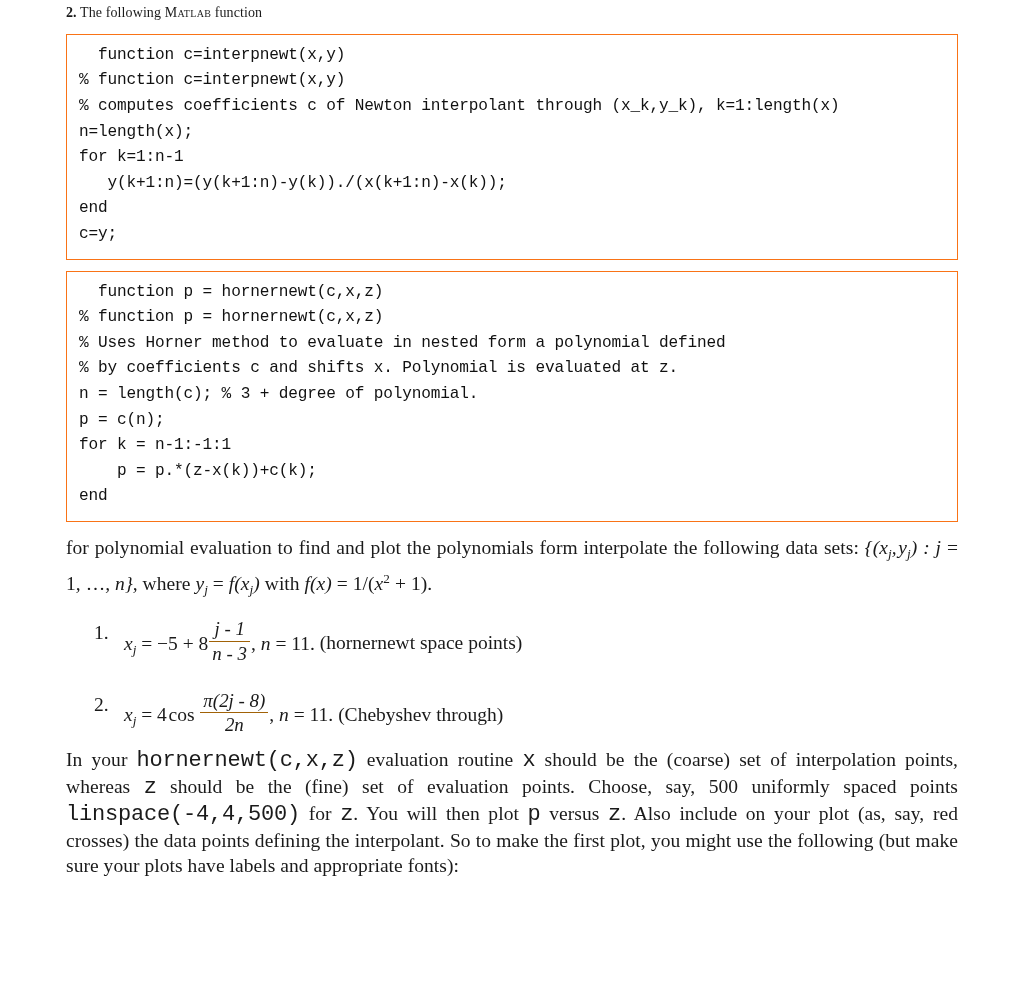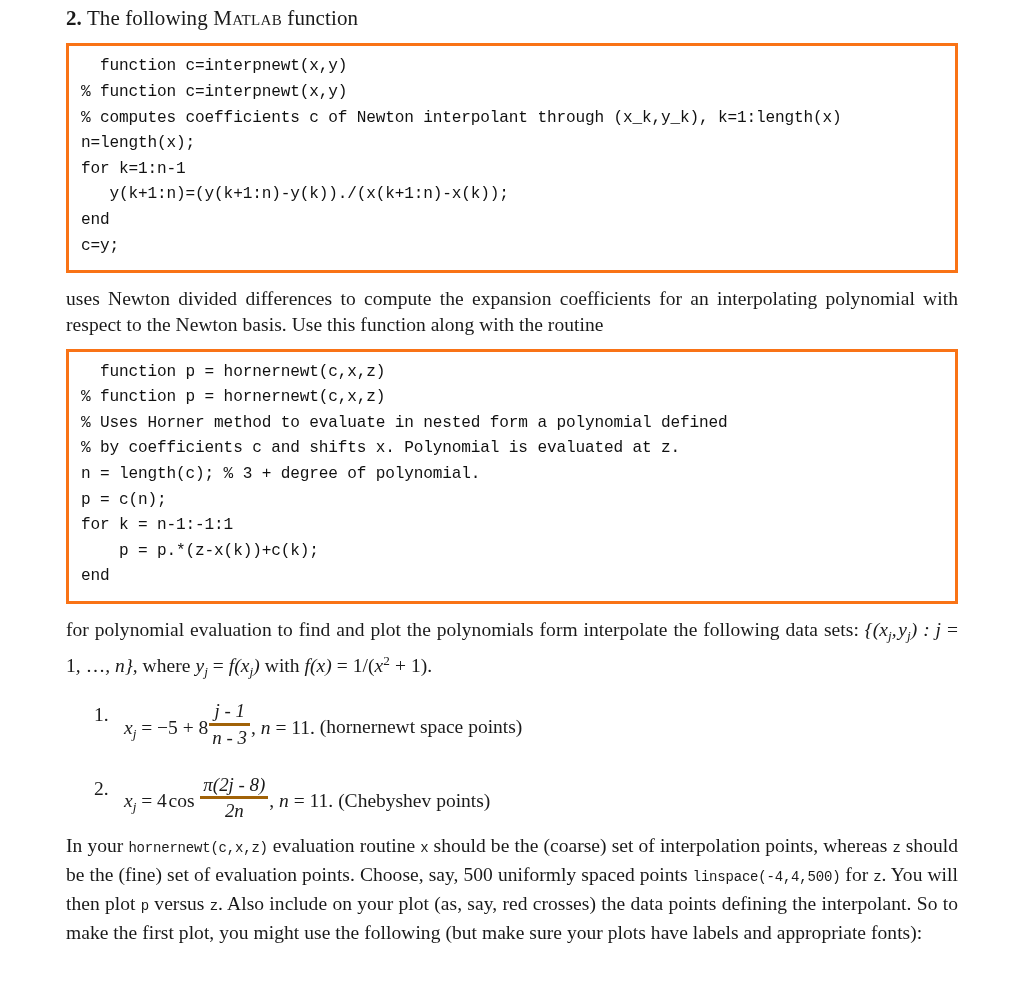--- a/index.html
+++ b/index.html
@@ -16,35 +16,35 @@
   }
   .page {
     position: relative;
     width: 1024px;
     height: 998px;
     box-sizing: border-box;
     padding: 0 66px;
   }
   
   .problem-head {
-    font-size: 21px;
+    font-size: 14px;
     line-height: 1.35;
     margin: 4px 0 0 0;
     letter-spacing: .1px;
   }
   .problem-num {
     font-weight: bold;
   }
   .smallcaps {
     font-variant: small-caps;
     letter-spacing: .3px;
   }
   
   .codebox {
-    border: 3px solid #f97316;
+    border: 1px solid #f97316;
     box-sizing: border-box;
     margin: 11px 0 0 0;
     padding: 8px 12px 11px 12px;
     background: #ffffff;
   }
   .codebox pre {
     margin: 0;
     font-family: "Liberation Mono", "DejaVu Sans Mono", monospace;
     font-size: 16.1px;
     line-height: 25.6px;
@@ -57,21 +57,21 @@
     font-size: 19.5px;
     line-height: 25.8px;
     margin: 13px 0 0 0;
     text-align: justify;
     text-justify: inter-word;
     letter-spacing: .05px;
   }
   p.body.tight { margin-top: 12px; }
   code.inline {
     font-family: "Liberation Mono", "DejaVu Sans Mono", monospace;
-    font-size: 14px;
+    font-size: 22px;
     letter-spacing: -0.2px;
   }
   
   .math {
     font-family: "Liberation Serif", "DejaVu Serif", serif;
     font-style: italic;
   }
   .mathup { font-style: normal; }
   .sub {
     font-size: 0.68em;
@@ -88,21 +88,21 @@
     display: inline-block;
     vertical-align: -0.52em;
     text-align: center;
     line-height: 1.12;
     margin: 0 1px;
     font-size: 0.97em;
   }
   .frac .num {
     display: block;
     padding: 0 3px 1px 3px;
-    border-bottom: 3px solid #a16207;
+    border-bottom: 1px solid #a16207;
   }
   .frac .den {
     display: block;
     padding: 1px 3px 0 3px;
   }
   
   ol.problems {
     list-style: none;
     margin: 16px 0 0 0;
     padding: 0;
@@ -135,21 +135,20 @@
     <pre>  function c=interpnewt(x,y)
 % function c=interpnewt(x,y)
 % computes coefficients c of Newton interpolant through (x_k,y_k), k=1:length(x)
 n=length(x);
 for k=1:n-1
    y(k+1:n)=(y(k+1:n)-y(k))./(x(k+1:n)-x(k));
 end
 c=y;</pre>
   </div>
 
-  <p class="body">uses Newton divided differences to compute the expansion coefficients for an interpolating polynomial with respect to the Newton basis. Use this function along with the routine</p>
 
   <div class="codebox">
     <pre>  function p = hornernewt(c,x,z)
 % function p = hornernewt(c,x,z)
 % Uses Horner method to evaluate in nested form a polynomial defined
 % by coefficients c and shifts x. Polynomial is evaluated at z.
 n = length(c); % 3 + degree of polynomial.
 p = c(n);
 for k = n-1:-1:1
     p = p.*(z-x(k))+c(k);
@@ -167,19 +166,19 @@
       <span class="math">
         <span style="font-style:italic">x</span><span class="sub">j</span> <span class="mathup">=</span> <span class="mathup">−5 + 8</span><span class="frac"><span class="num">j - 1</span><span class="den">n - 3</span></span><span class="mathup">,</span> <span style="font-style:italic">n</span> <span class="mathup">= 11.</span>
       </span>
       <span class="mathup" style="font-style:normal">(hornernewt space points)</span>
     </li>
     <li>
       <span class="marker">2.</span>
       <span class="math">
         <span style="font-style:italic">x</span><span class="sub">j</span> <span class="mathup">=</span> <span class="mathup">4</span> <span class="mathup">cos</span> <span class="frac"><span class="num">π(2j - 8)</span><span class="den">2n</span></span><span class="mathup">,</span> <span style="font-style:italic">n</span> <span class="mathup">= 11.</span>
       </span>
-      <span class="mathup" style="font-style:normal">(Chebyshev points)</span>
+      <span class="mathup" style="font-style:normal">(Chebyshev through)</span>
     </li>
   </ol>
 
   <p class="body tight"><span>In your </span><code class="inline">hornernewt(c,x,z)</code><span> evaluation routine </span><code class="inline">x</code><span> should be the (coarse) set of interpolation points, whereas </span><code class="inline">z</code><span> should be the (fine) set of evaluation points. Choose, say, 500 uniformly spaced points </span><code class="inline">linspace(-4,4,500)</code><span> for </span><code class="inline">z</code><span>. You will then plot </span><code class="inline">p</code><span> versus </span><code class="inline">z</code><span>. Also include on your plot (as, say, red crosses) the data points defining the interpolant. So to make the first plot, you might use the following (but make sure your plots have labels and appropriate fonts):</span></p>
 
 </div>
 
 </body></html>

